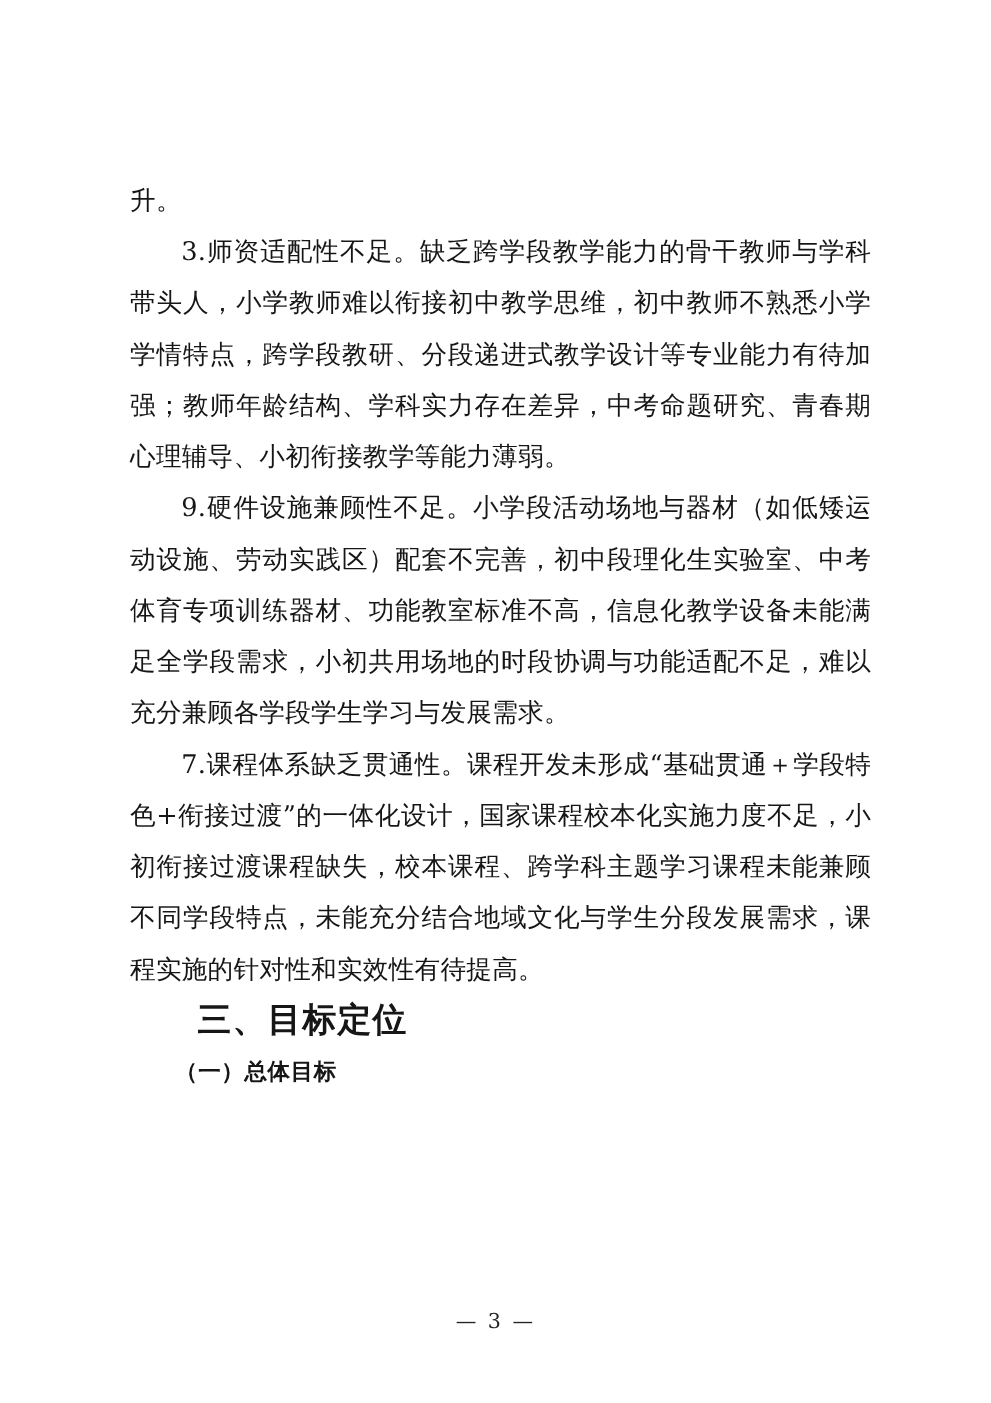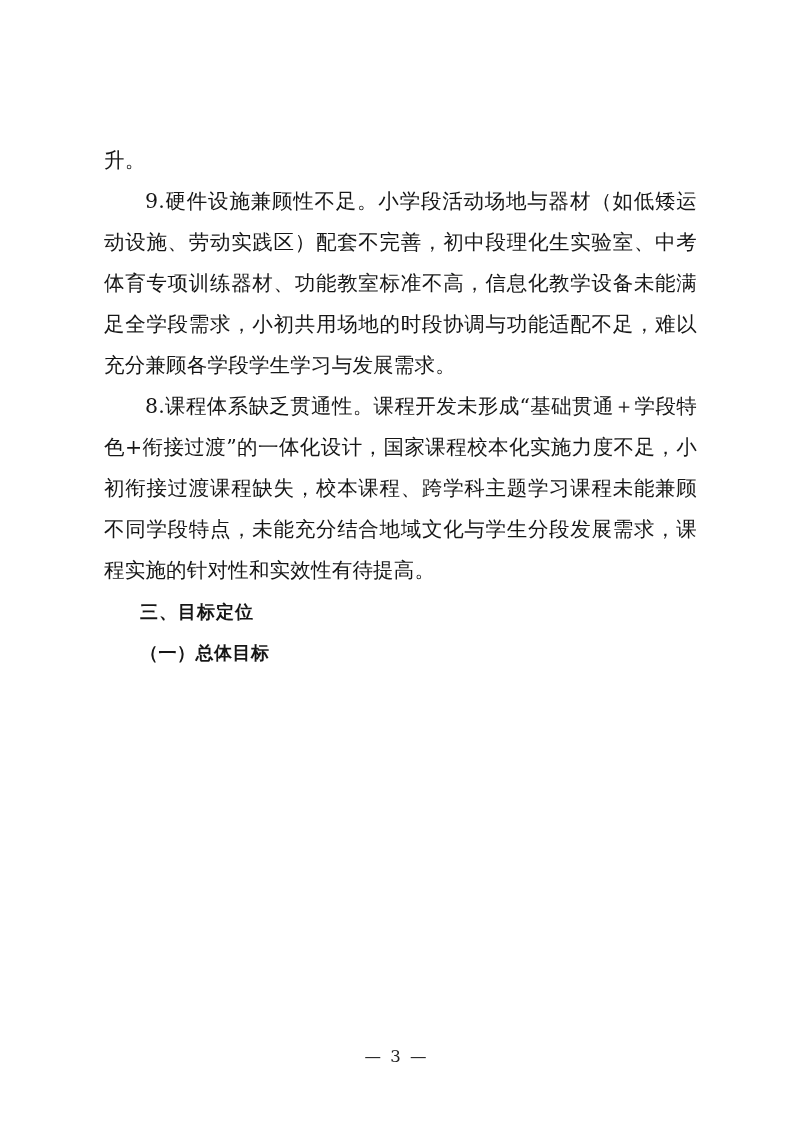--- a/index.html
+++ b/index.html
@@ -33,21 +33,21 @@
     margin: 0;
     text-indent: 2em;
   }
   .para.noindent {
     text-indent: 0;
   }
   .heading {
     margin: 0;
     text-indent: 2em;
     font-weight: bold;
-    font-size: 18px;
+    font-size: 27px;
     line-height: 41px;
     letter-spacing: 1px;
   }
   .subheading {
     margin: 0;
     text-indent: 2em;
     font-weight: bold;
     font-size: 18px;
     line-height: 41px;
     letter-spacing: 0.5px;
@@ -63,19 +63,20 @@
     letter-spacing: 2px;
     font-family: "DejaVu Serif", "Liberation Serif", serif;
   }
 </style>
 </head>
 <body>
 
 <div class="page">
   <div class="body-text">
     <p class="para noindent">升。</p>
+    <p class="para">3.师资适配性不足。缺乏跨学段教学能力的骨干教师与学科带头人，小学教师难以衔接初中教学思维，初中教师不熟悉小学学情特点，跨学段教研、分段递进式教学设计等专业能力有待加强；教师年龄结构、学科实力存在差异，中考命题研究、青春期心理辅导、小初衔接教学等能力薄弱。</p>
     <p class="para">9.硬件设施兼顾性不足。小学段活动场地与器材（如低矮运动设施、劳动实践区）配套不完善，初中段理化生实验室、中考体育专项训练器材、功能教室标准不高，信息化教学设备未能满足全学段需求，小初共用场地的时段协调与功能适配不足，难以充分兼顾各学段学生学习与发展需求。</p>
-    <p class="para">8.课程体系缺乏贯通性。课程开发未形成“基础贯通＋学段特色+衔接过渡”的一体化设计，国家课程校本化实施力度不足，小初衔接过渡课程缺失，校本课程、跨学科主题学习课程未能兼顾不同学段特点，未能充分结合地域文化与学生分段发展需求，课程实施的针对性和实效性有待提高。</p>
+    <p class="para">7.课程体系缺乏贯通性。课程开发未形成“基础贯通＋学段特色+衔接过渡”的一体化设计，国家课程校本化实施力度不足，小初衔接过渡课程缺失，校本课程、跨学科主题学习课程未能兼顾不同学段特点，未能充分结合地域文化与学生分段发展需求，课程实施的针对性和实效性有待提高。</p>
     <p class="heading">三、目标定位</p>
     <p class="subheading">（一）总体目标</p>
   </div>
   <div class="footer">— 3 —</div>
 </div>
 
 </body></html>

